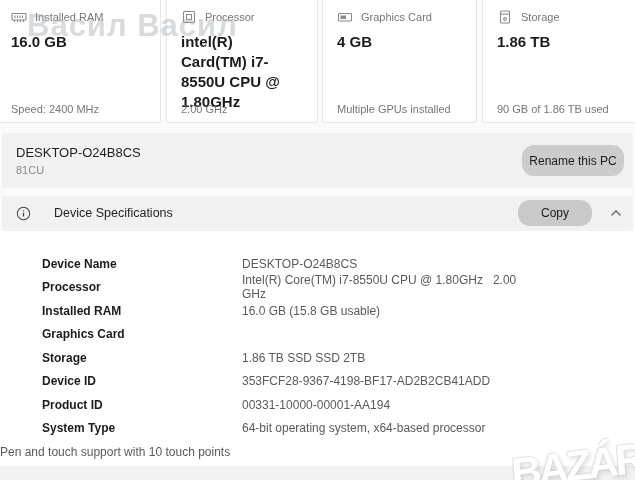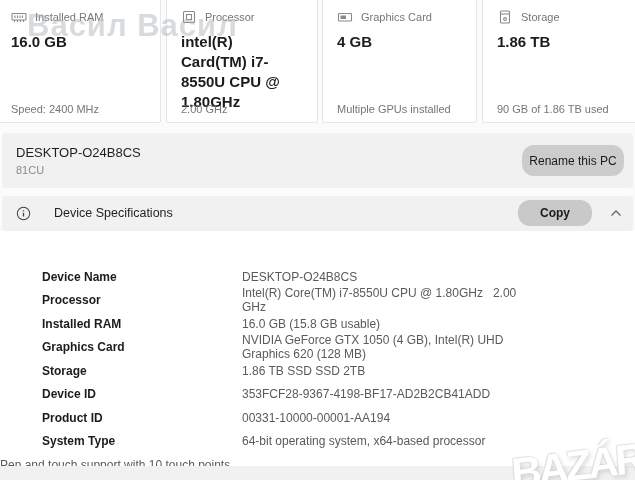--- a/index.html
+++ b/index.html
@@ -32,27 +32,27 @@
   .device-sub{position:absolute;left:14px;top:31px;font-size:11px;color:#8a8a8a;}
   .btn{
     position:absolute;background:#cccccc;border:none;border-radius:12px;
     font-family:"Liberation Sans",sans-serif;font-size:12px;color:#1a1a1a;cursor:pointer;
   }
   #rename-btn{right:9px;top:12px;width:102px;height:31px;}
   
   #spec-band{top:196px;height:35px;}
   .info-icon{position:absolute;left:14px;top:10px;}
   .spec-title{position:absolute;left:52px;top:10px;font-size:12.5px;color:#1f1f1f;}
-  #copy-btn{left:516px;top:4px;width:74px;height:26px;background:#c9c9c9;font-weight:bold;}
+  #copy-btn{left:516px;top:4px;width:74px;height:26px;background:#c9c9c9;}
   .chevron-icon{position:absolute;right:9px;top:9px;}
   
   #spec-panel{
     position:absolute;left:0;top:231px;width:635px;height:235px;background:#ffffff;
   }
-  #spec-rows{position:absolute;left:0;top:21px;width:519px;margin-top:13px;}
+  #spec-rows{position:absolute;left:0;top:21px;width:519px;}
   .spec-row{display:flex;align-items:center;height:23.5px;}
   .spec-label{width:200px;padding-left:42px;box-sizing:content-box;
     font-size:12px;font-weight:600;color:#1c1c1c;flex:none;}
   .spec-value{font-size:12px;color:#5a5a5a;white-space:pre-wrap;}
   
   #bottom-strip{position:absolute;left:0;top:466px;width:635px;height:14px;background:#f1f1f1;}
   
   #wm-name{
     position:absolute;left:27px;top:8px;font-size:31px;font-weight:bold;
     color:#aab0b6;opacity:.45;letter-spacing:1px;pointer-events:none;white-space:nowrap;
@@ -159,21 +159,20 @@
       <div class="spec-row">
         <div class="spec-label">Processor</div>
         <div class="spec-value">Intel(R) Core(TM) i7-8550U CPU @ 1.80GHz   2.00 GHz</div>
       </div>
       <div class="spec-row">
         <div class="spec-label">Installed RAM</div>
         <div class="spec-value">16.0 GB (15.8 GB usable)</div>
       </div>
       <div class="spec-row">
         <div class="spec-label">Graphics Card</div>
-        <div class="spec-value">NVIDIA GeForce GTX 1050 (4 GB), Intel(R) UHD Graphics 620 (128 MB)</div>
       </div>
       <div class="spec-row">
         <div class="spec-label">Storage</div>
         <div class="spec-value">1.86 TB SSD SSD 2TB</div>
       </div>
       <div class="spec-row">
         <div class="spec-label">Device ID</div>
         <div class="spec-value">353FCF28-9367-4198-BF17-AD2B2CB41ADD</div>
       </div>
       <div class="spec-row">

